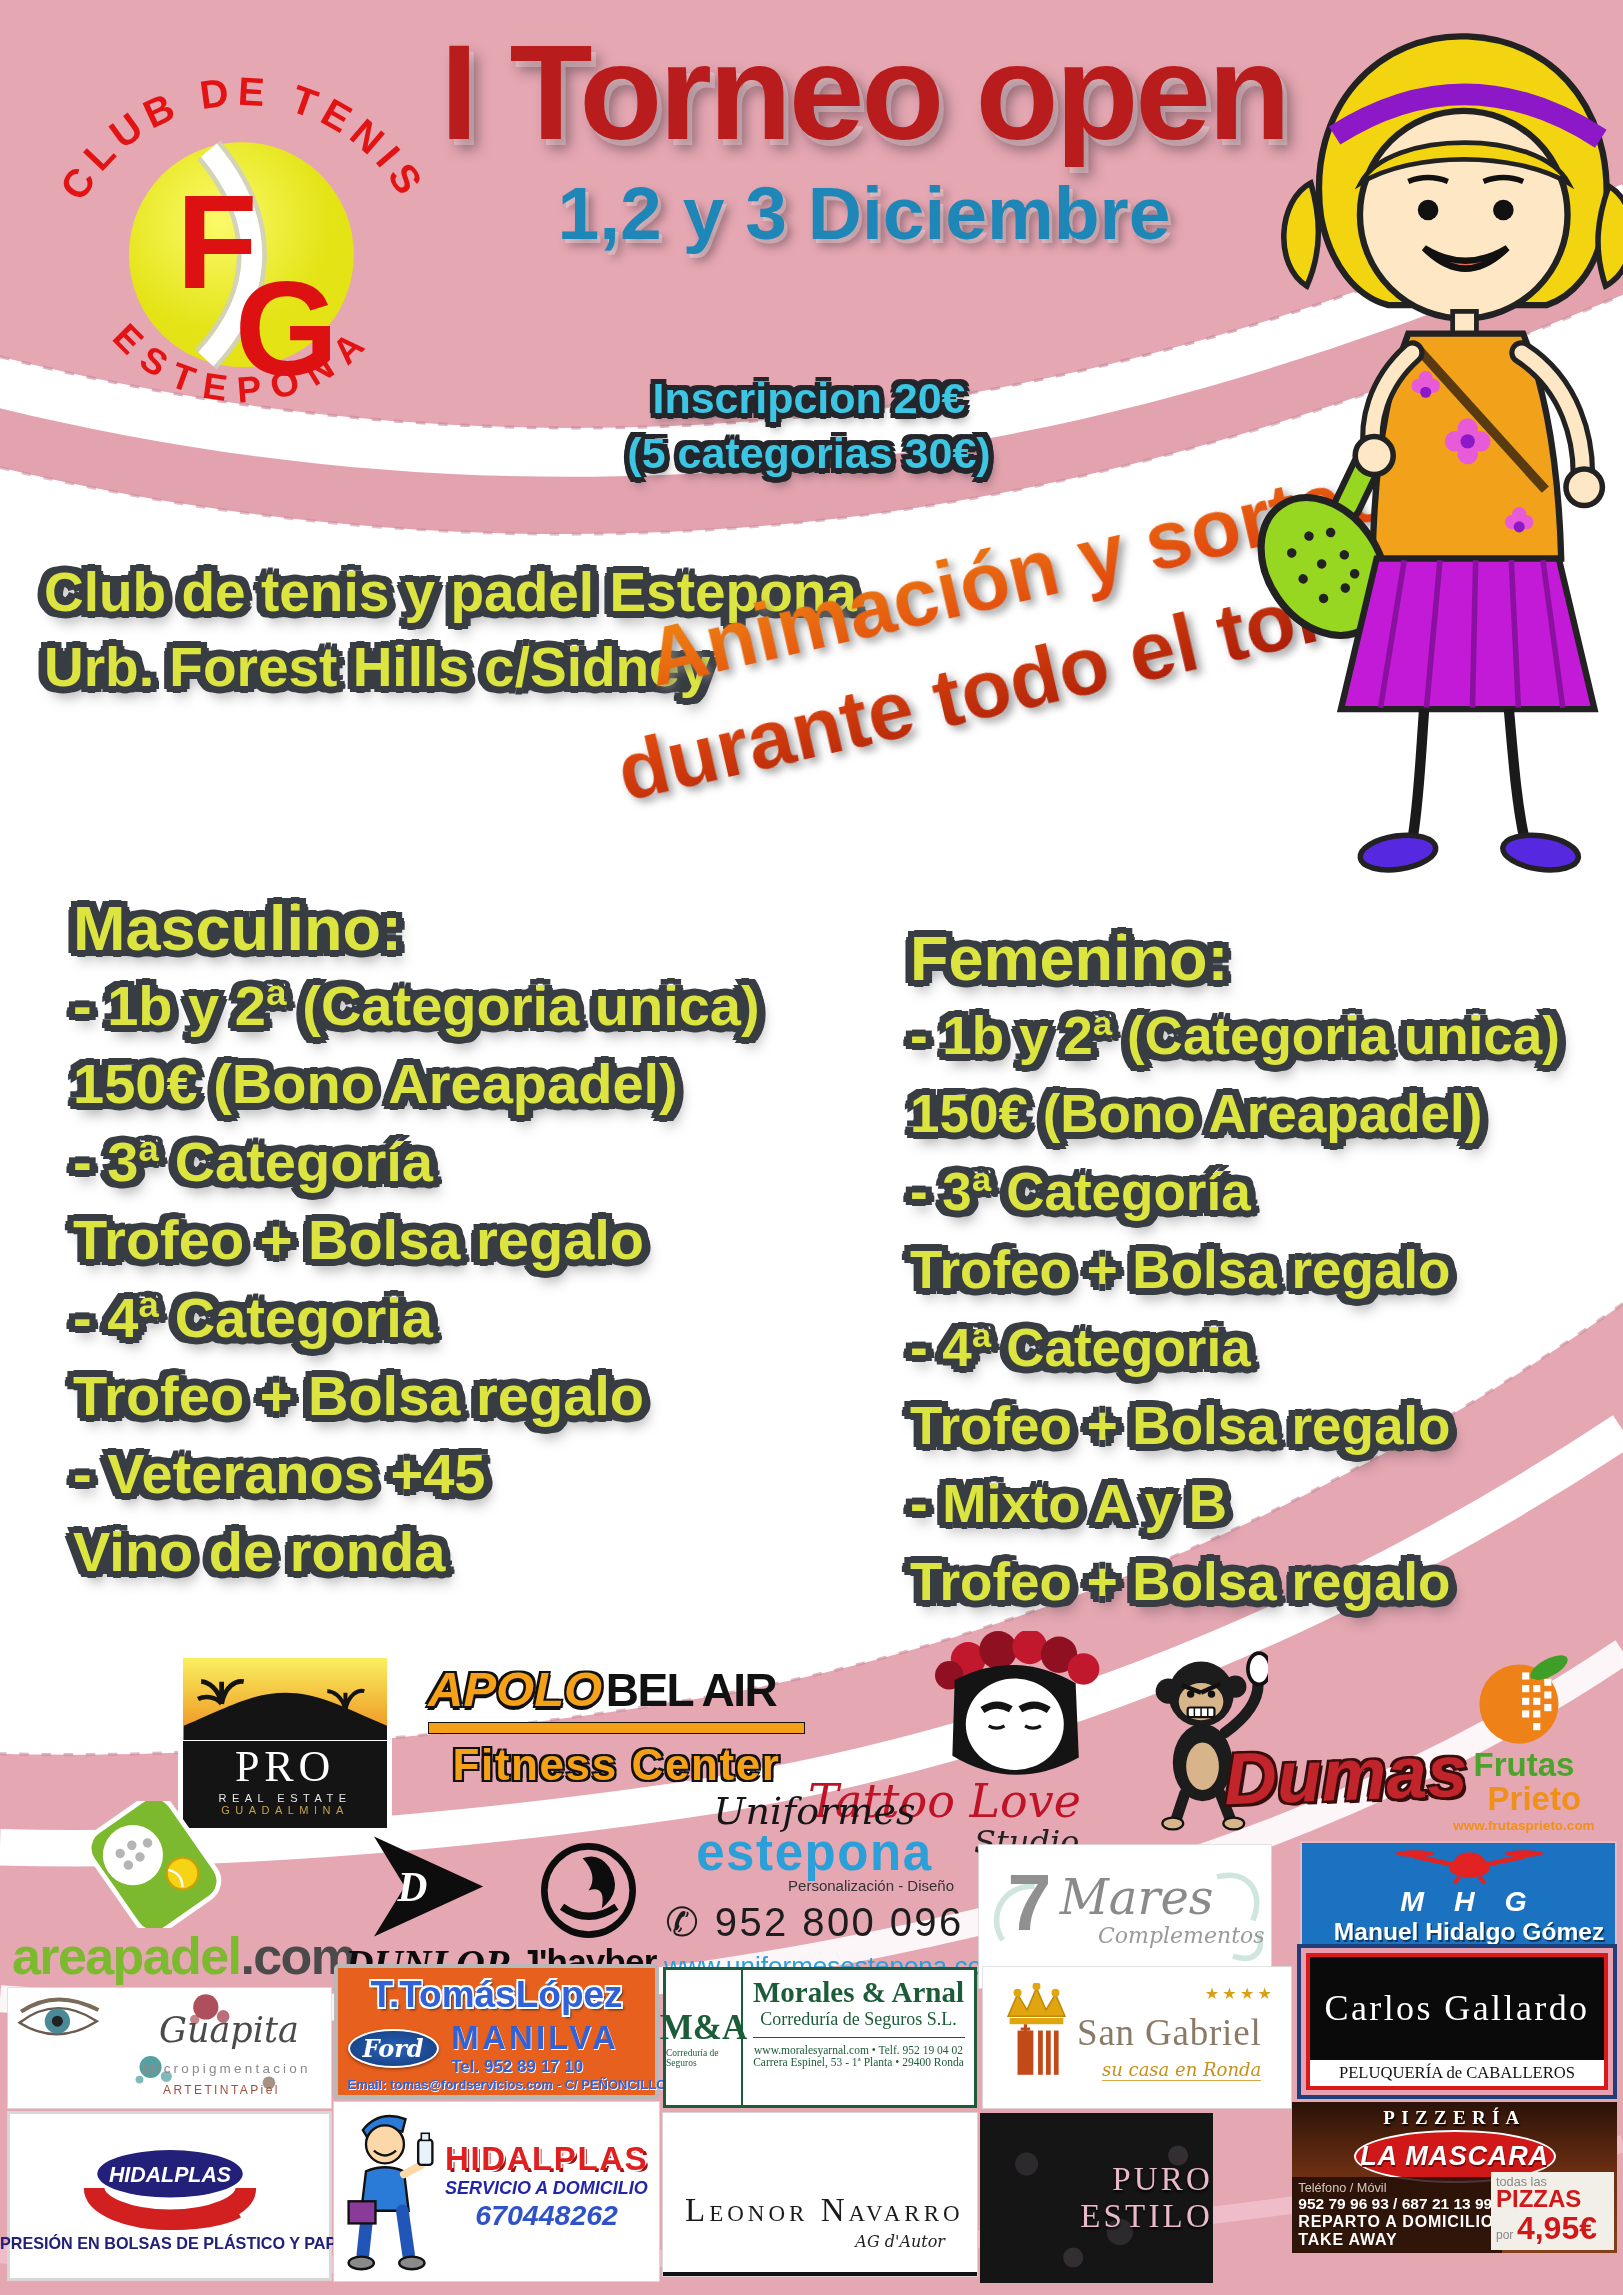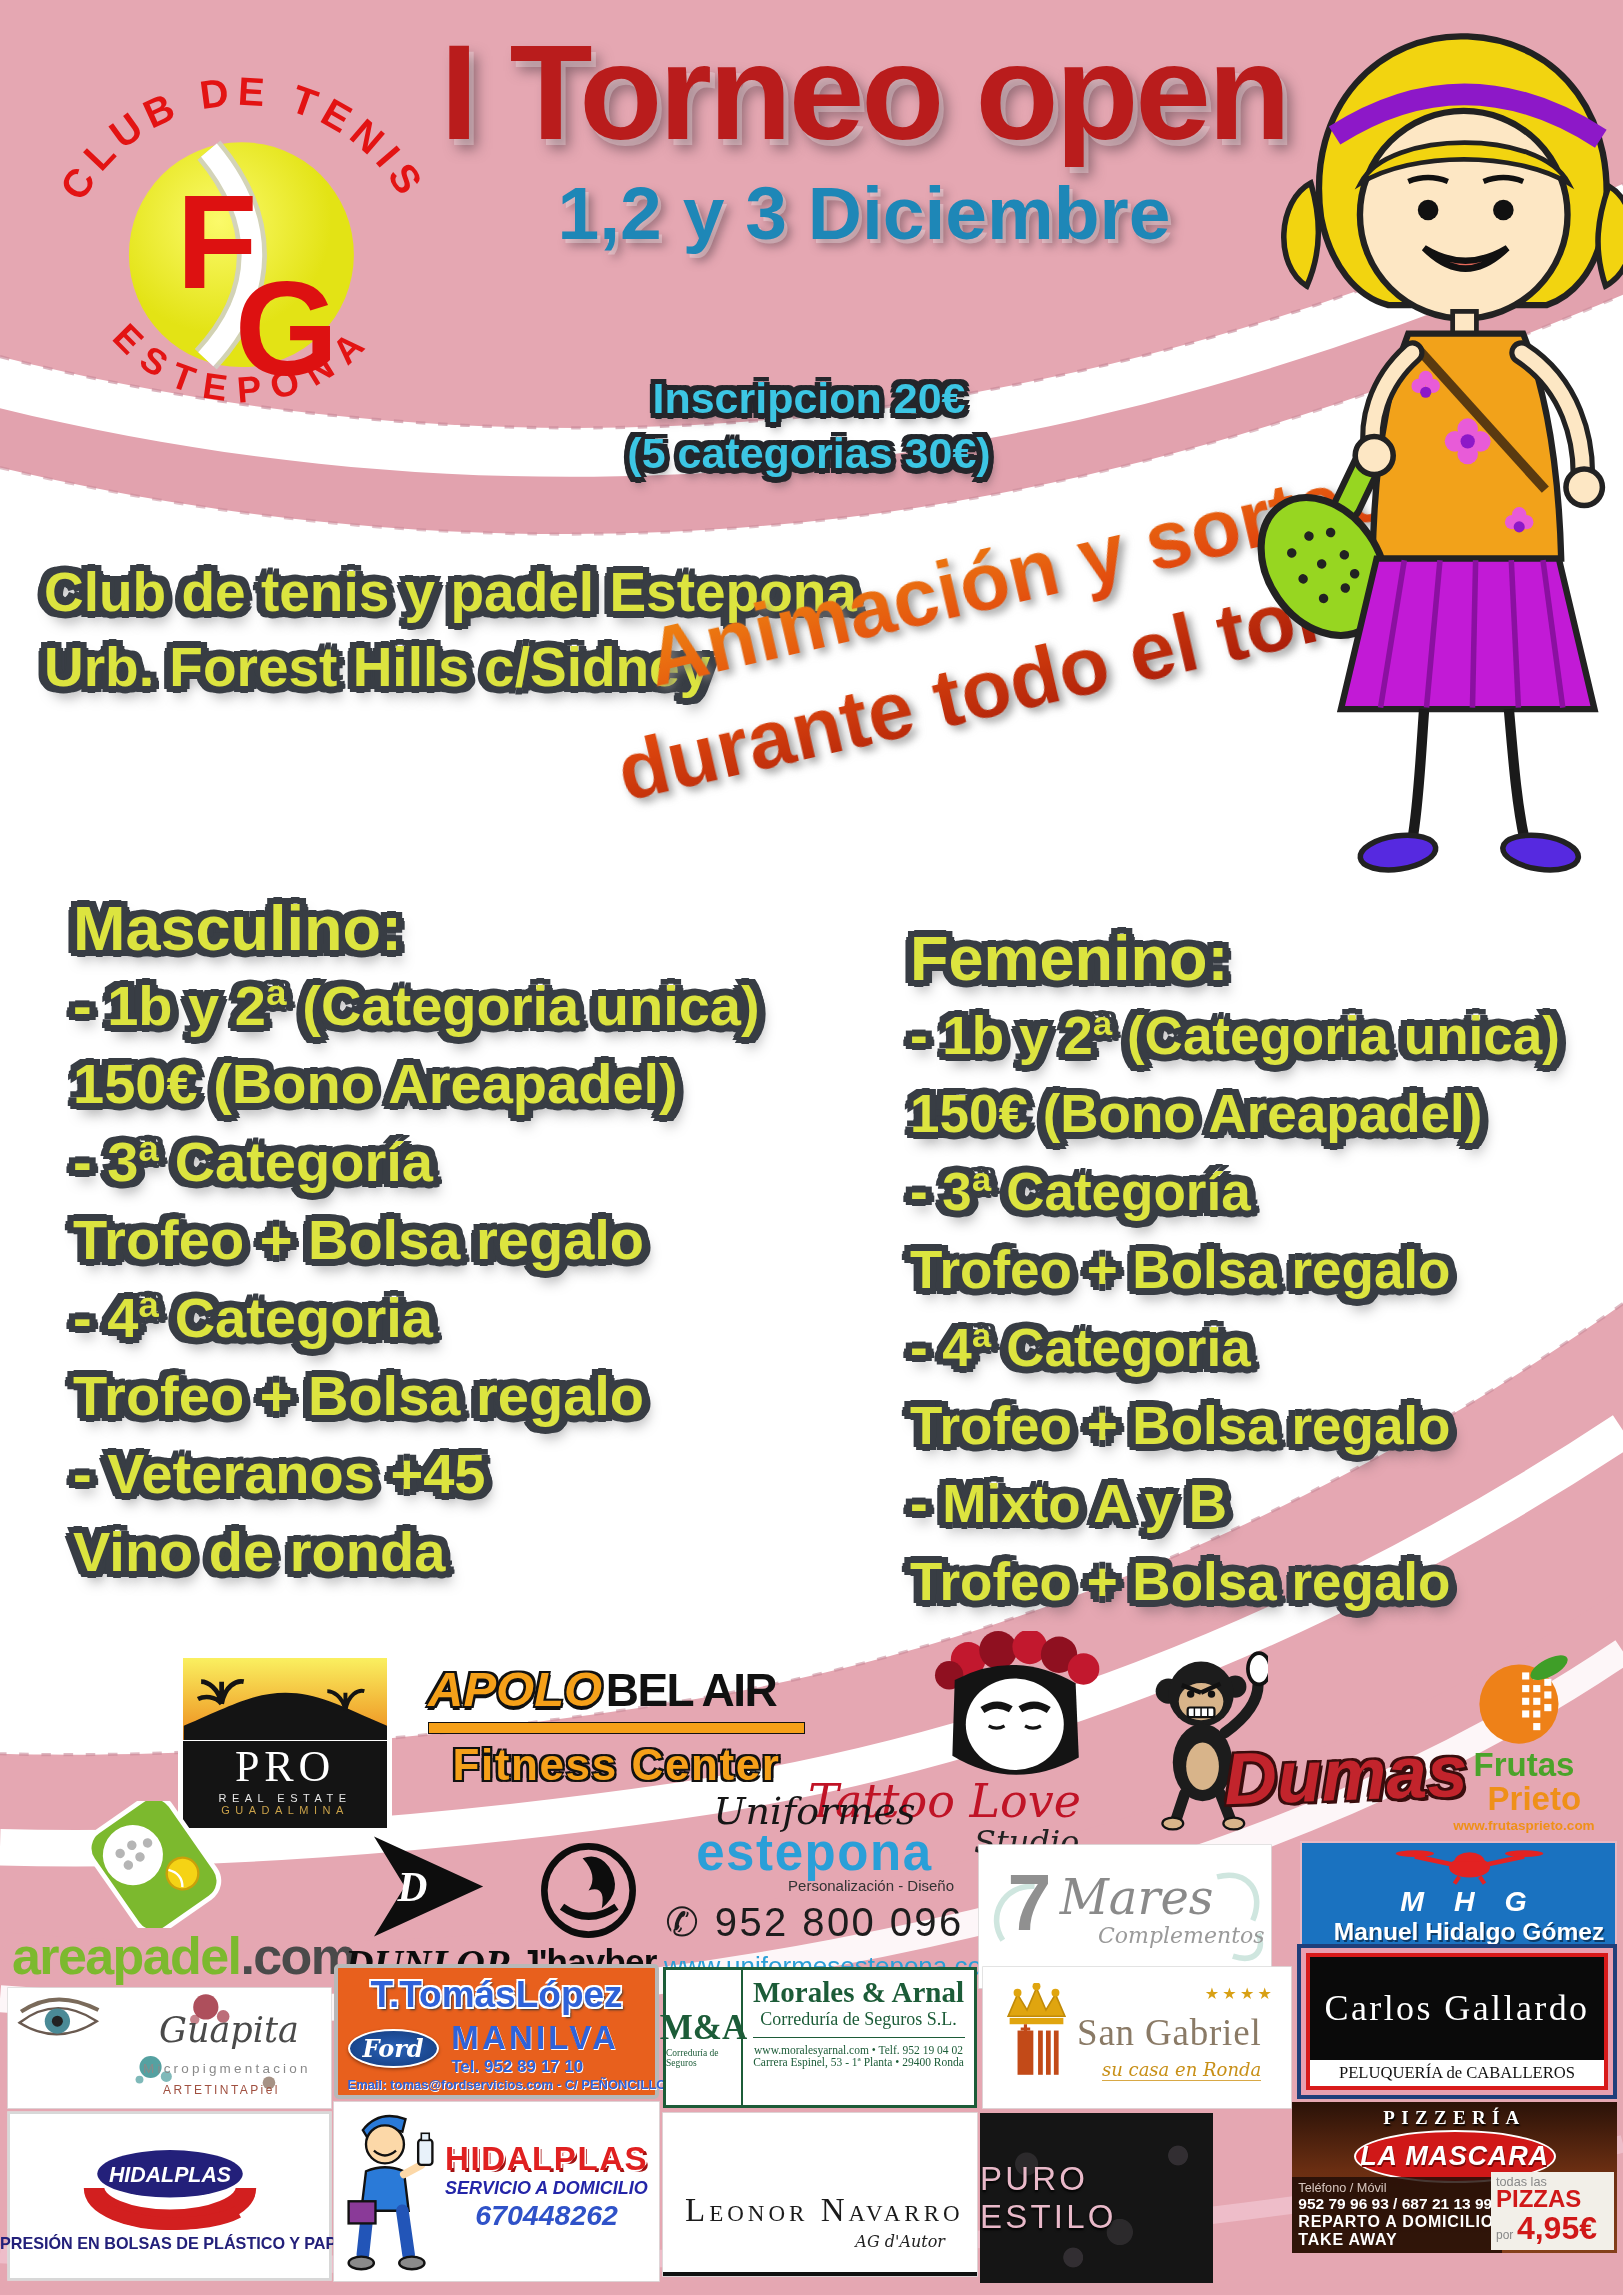--- a/index.html
+++ b/index.html
@@ -27,21 +27,21 @@
          background:linear-gradient(175deg,#f08a12 5%,#e24a0e 45%,#9e1409 95%);
          -webkit-background-clip:text;background-clip:text;color:transparent;
          filter:drop-shadow(4px 5.5px 4px rgba(125,125,125,.75));}
   .colcat{line-height:78px;white-space:nowrap;}
   .colcat .hd{font-size:63px;}
   .col-left{left:73px;top:889px;font-size:56px;}
   .col-right{left:910px;top:919px;font-size:53px;}
   
   .sp{position:absolute;box-sizing:border-box;z-index:3;}
   .whitebox{background:#fff;box-shadow:0 0 0 0.8px #ddd;}
-  .ctr{display:flex;flex-direction:column;align-items:center;justify-content:center;text-align:left;}
+  .ctr{display:flex;flex-direction:column;align-items:center;justify-content:center;text-align:right;}
   .pro-top{position:relative;height:82px;background:linear-gradient(#faf060,#f3b83a 55%,#ee8b1e);overflow:hidden;}
   .pro-bot{height:calc(100% - 82px);background:#141414;color:#fff;text-align:center;}
   .pro-name{font-family:"Liberation Serif",serif;font-size:44px;letter-spacing:4.8px;margin-top:1.6px;}
   .pro-sub{font-size:11px;letter-spacing:5.5px;color:#e8e8e8;}
   .pro-sub2{font-size:11px;letter-spacing:5.5px;color:#caa24a;}
   .apolo1{font-style:italic;font-weight:900;font-size:49px;color:#f5a019;
           text-shadow:-2.4px -2.4px 0 #111,2.4px -2.4px 0 #111,-2.4px 2.4px 0 #111,2.4px 2.4px 0 #111,0 4px 0 #111;}
   .apolo2{font-weight:900;font-size:46px;color:#111;letter-spacing:-1.6px;}
   .apolobar{height:10.3px;background:#f5a019;border:1.6px solid #111;margin:4.8px 0 6.3px;}
   .apolo3{font-weight:bold;font-size:44px;color:#f5a019;letter-spacing:1.6px;
@@ -103,21 +103,21 @@
   .hp2-name{font-weight:900;font-size:33px;color:#e02020;letter-spacing:1.6px;
      text-shadow:-1.6px -1.6px 0 #fff,1.6px -1.6px 0 #fff,-1.6px 1.6px 0 #fff,2.4px 2.4px 0 #a01010;}
   .hp2-sub{font-weight:900;font-style:italic;font-size:18px;color:#2325a8;}
   .hp2-tel{font-weight:bold;font-style:italic;font-size:28.5px;color:#2f52c8;}
   .leo-name{font-family:"Liberation Serif",serif;font-variant:small-caps;font-size:33px;letter-spacing:4px;color:#1b1b1b;}
   .leo-sub{font-family:"DejaVu Serif",serif;font-style:italic;font-size:16px;color:#222;}
   .puro{background:#151515;background-image:radial-gradient(circle at 20% 30%,#2c2a2c 0 11px,transparent 12px),
         radial-gradient(circle at 60% 70%,#2c2a2c 0 12.7px,transparent 13.5px),
         radial-gradient(circle at 85% 25%,#322e32 0 9.5px,transparent 10.3px),
         radial-gradient(circle at 40% 85%,#322e32 0 9.5px,transparent 10.3px);}
-  .puro-name{font-family:Liberation Sans, sans-serif;font-size:33px;letter-spacing:3.2px;color:#e9b9c9;text-shadow:0 1.6px 2.4px #000;}
+  .puro-name{font-family:Liberation Serif, serif;font-size:33px;letter-spacing:3.2px;color:#e9b9c9;text-shadow:0 1.6px 2.4px #000;}
   .mas-box{background:linear-gradient(180deg,#2a1208 0%,#6a2e12 45%,#84401a 100%);position:relative;overflow:hidden;color:#fff;}
   .mas-top{font-family:"Liberation Serif",serif;font-weight:bold;font-size:19px;letter-spacing:6.3px;text-align:center;margin-top:4.8px;text-shadow:0.8px 1.6px 1.6px #000;}
   .mas-oval{width:198px;height:49px;background:#d01818;border:2.4px solid #fff;border-radius:50%;margin:1.6px auto;
       display:flex;align-items:center;justify-content:center;font-weight:900;font-style:italic;font-size:27px;letter-spacing:0.8px;
       color:#fff;text-shadow:0.8px 1.6px 0 #7a0808;}
   .mas-info{position:absolute;left:0;bottom:0;width:197px;background:rgba(30,12,6,.82);padding:4px 6.3px;}
   .mas-tel-lab{font-size:12.7px;color:#d8c8c0;}
   .mas-phones{font-weight:bold;font-size:15.5px;}
   .mas-sub{font-weight:900;font-size:16px;letter-spacing:0.8px;}
   .mas-offer{position:absolute;right:3.2px;bottom:3.2px;width:113px;background:#f2efe8;color:#888;padding:3.2px 4.8px;text-align:left;}

